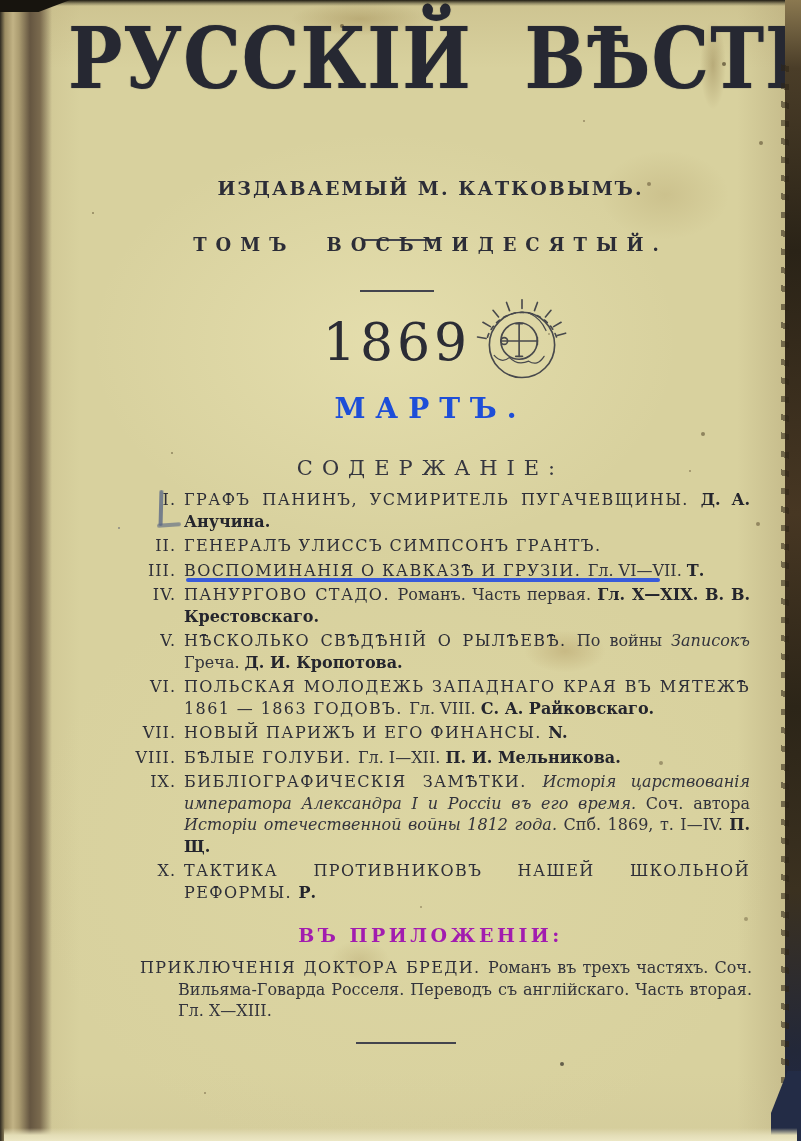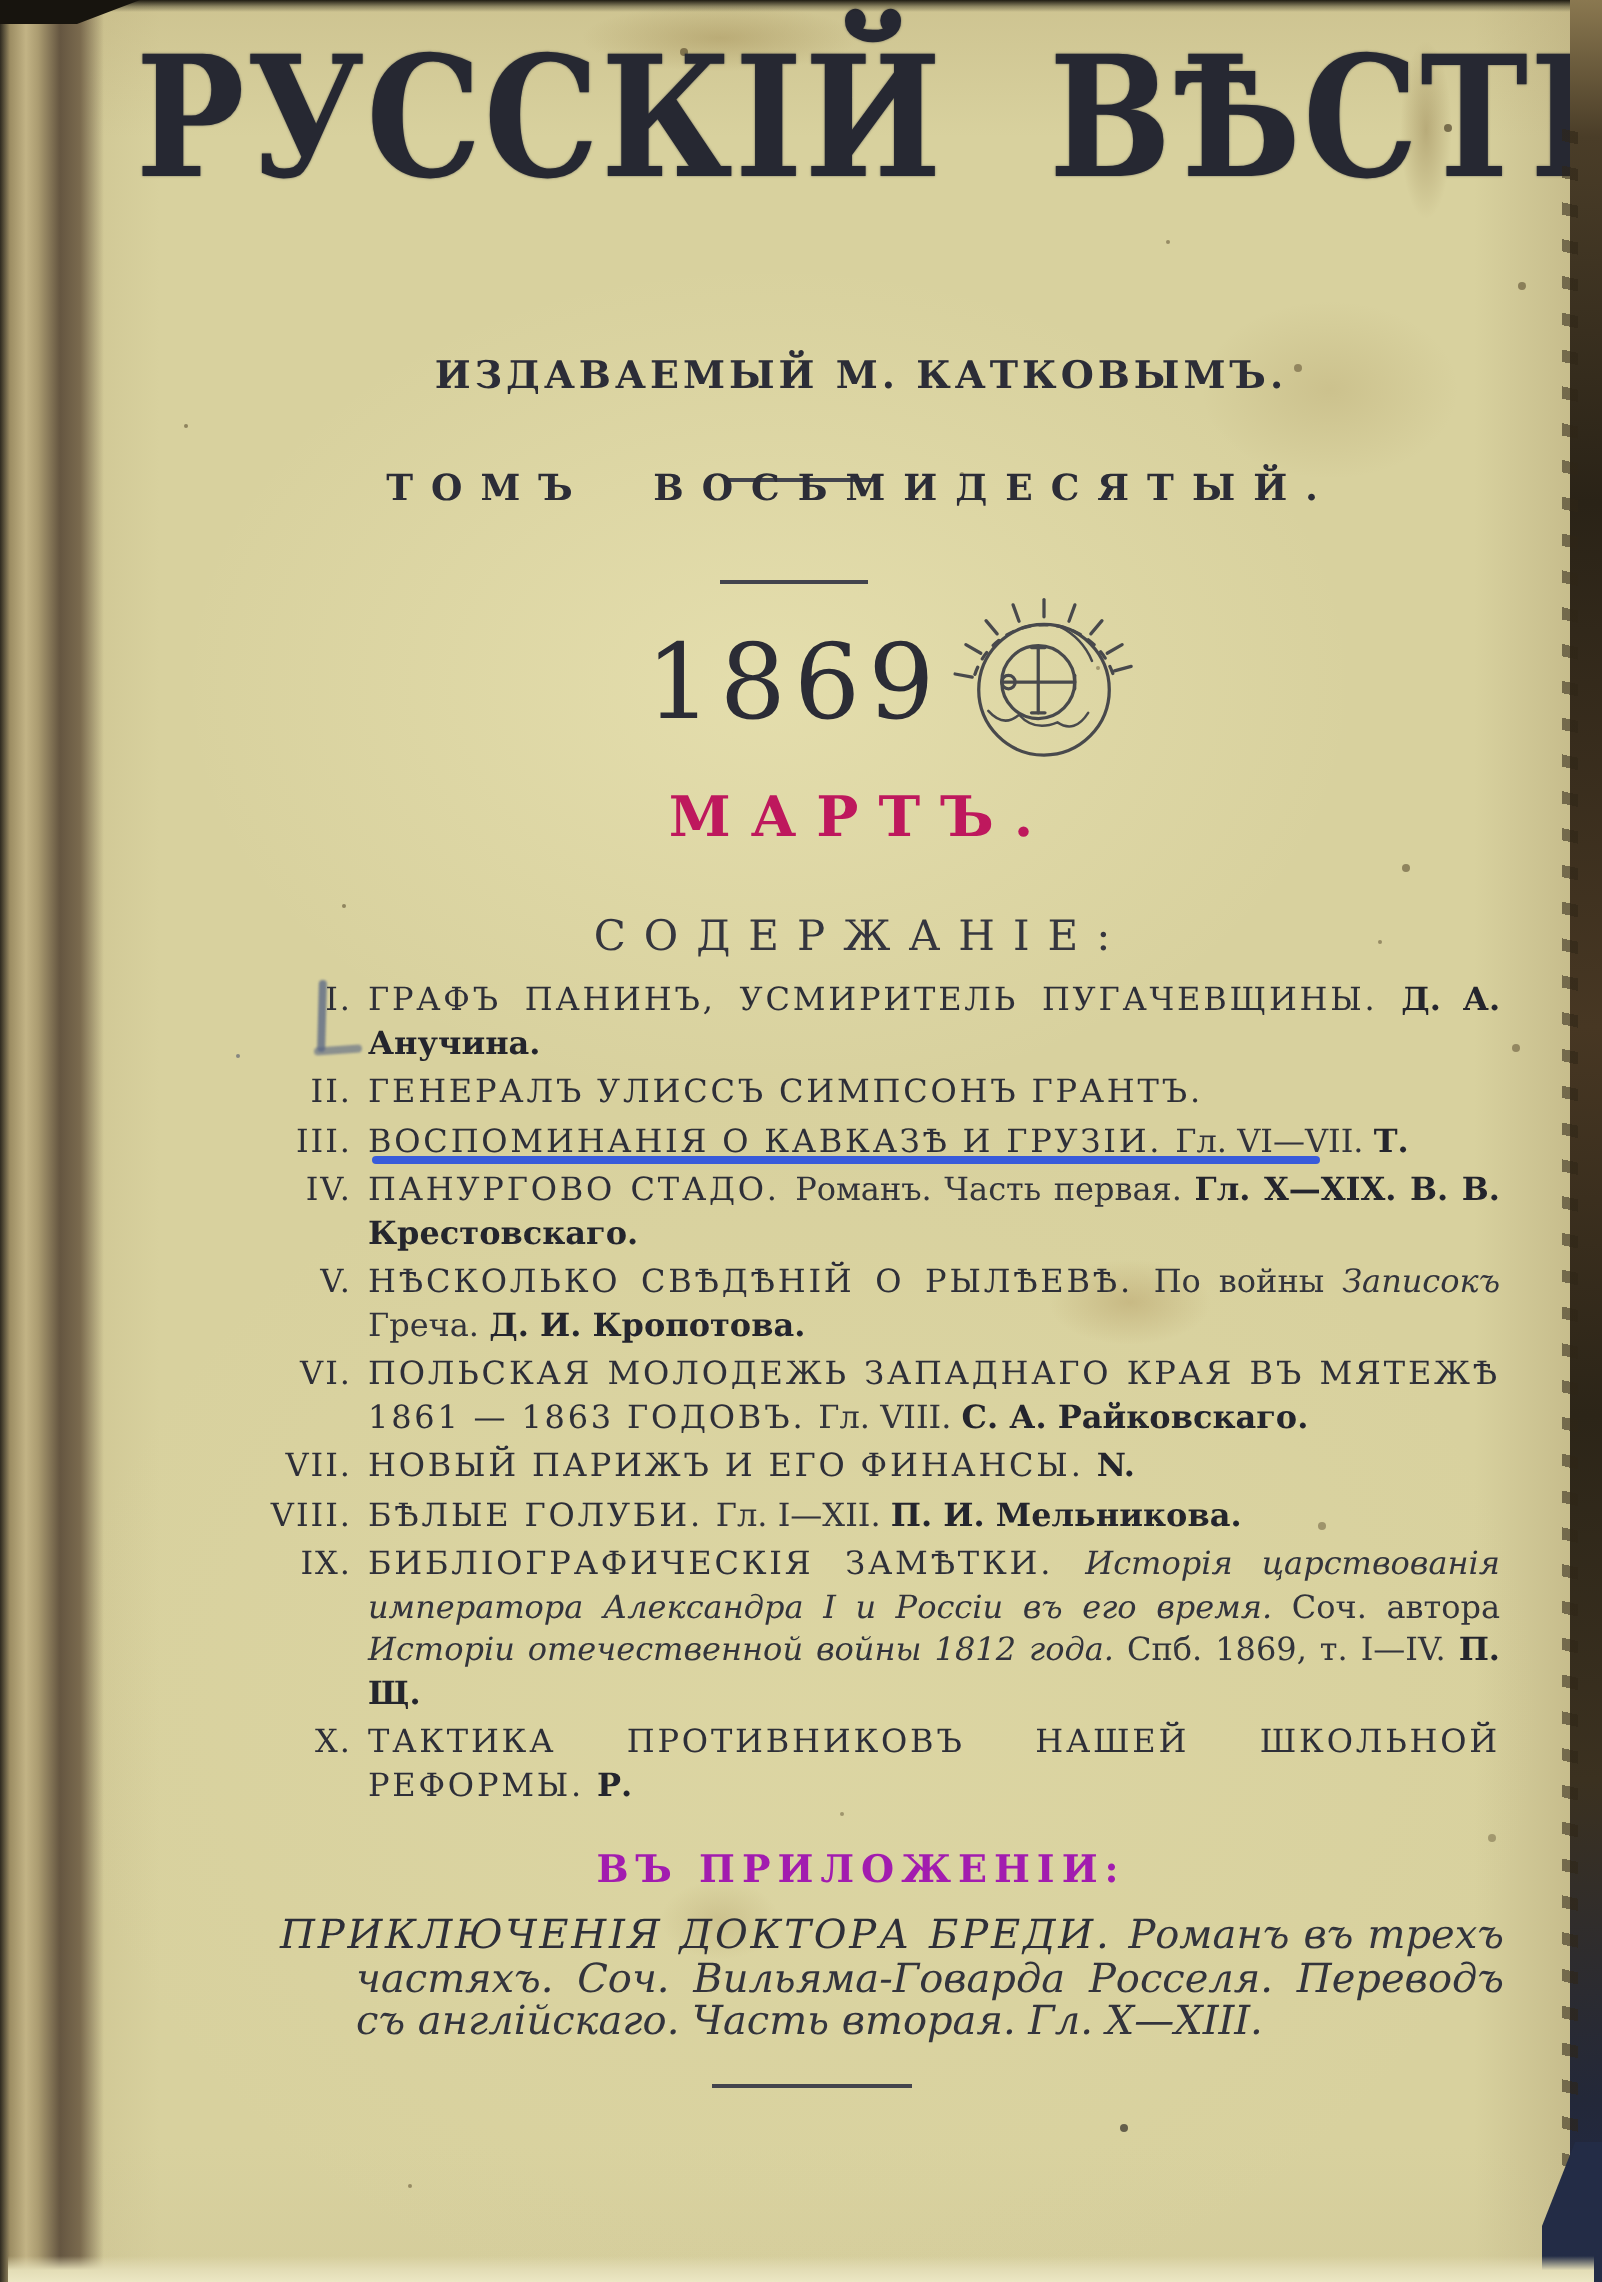--- a/index.html
+++ b/index.html
@@ -62,36 +62,36 @@
   .publisher{top:177px;font-size:19px;font-weight:bold;letter-spacing:2px;color:#2c2d37;}
   .rule{position:absolute;height:2px;background:#43444d;}
   .rule-1{left:364px;top:239px;width:76px;}
   .rule-2{left:360px;top:290px;width:74px;}
   .rule-bottom{left:356px;top:1042px;width:100px;}
   .volume{top:234px;font-size:18px;font-weight:bold;letter-spacing:9px;word-spacing:16px;color:#2c2d37;}
   .year-row{position:absolute;left:75px;right:15px;top:298px;display:flex;
     justify-content:center;align-items:center;gap:3px;transform:translateX(16px);}
   .year{font-size:52px;letter-spacing:4px;color:#2b2c35;line-height:1;}
   .stamp{width:96px;height:88px;opacity:.88;}
-  .month{top:392px;font-size:28px;font-weight:bold;letter-spacing:10px;color:#be185d;}
+  .month{top:392px;font-size:28px;font-weight:bold;letter-spacing:10px;color:#1d4ed8;}
   .toc-header{top:456px;font-size:21px;letter-spacing:9px;color:#35363f;}
   .toc-list{position:absolute;left:120px;width:630px;top:489px;
     font-size:16px;line-height:21.5px;text-align:justify;}
   .toc-item{padding-left:64px;text-indent:-64px;margin-bottom:3px;position:relative;}
   .toc-num{display:inline-block;width:56px;text-align:right;margin-right:8px;text-indent:0;
     letter-spacing:1px;color:#2e2f38;}
   .seg-caps{letter-spacing:1.4px;color:#2e2f38;}
   .seg-plain{color:#33343c;}
   .seg-bold{font-weight:bold;color:#24252d;}
   .seg-italic{font-style:italic;color:#33343c;}
   .pen-underline{position:absolute;left:66px;top:18px;width:474px;height:4px;
     background:#2a50e0;border-radius:2px;opacity:.92;text-indent:0;}
   .appendix-header{top:924px;font-size:19px;font-weight:bold;letter-spacing:3.5px;color:#a21caf;}
   .appendix-list{position:absolute;left:140px;width:612px;top:957px;
-    font-size:20px;line-height:21.5px;text-align:justify;font-style:italic;}
+    font-size:16px;line-height:21.5px;text-align:justify;}
   .appendix-item{padding-left:38px;text-indent:-38px;}
   
   .pencil-mark{position:absolute;left:155px;top:490px;width:30px;height:42px;}
   .pencil-mark .v{position:absolute;left:4px;top:0;width:4px;height:36px;
     background:rgba(86,100,132,.75);transform:rotate(1.5deg);border-radius:2px;filter:blur(.4px);}
   .pencil-mark .h{position:absolute;left:2px;top:33px;width:24px;height:4px;
     background:rgba(86,100,132,.6);transform:rotate(-4deg);border-radius:2px;filter:blur(.5px);}
 </style>
 </head>
 <body>

